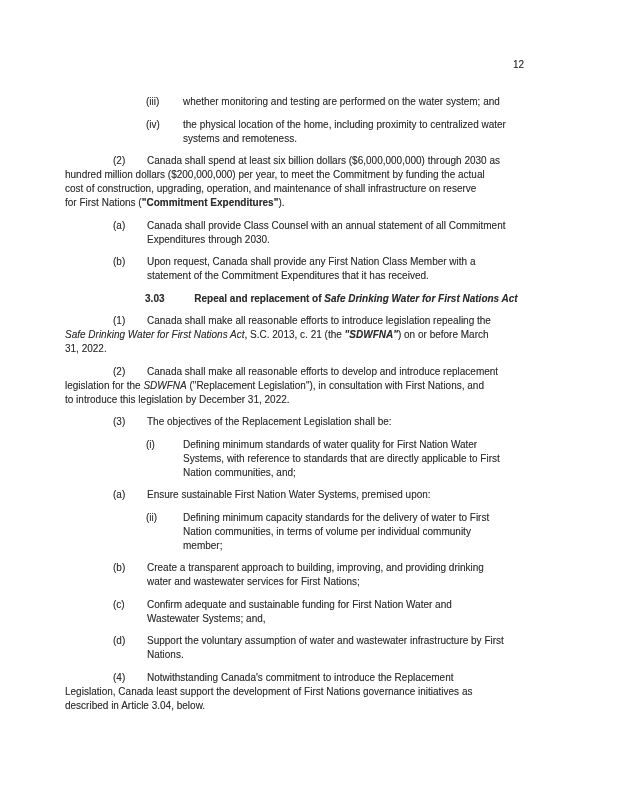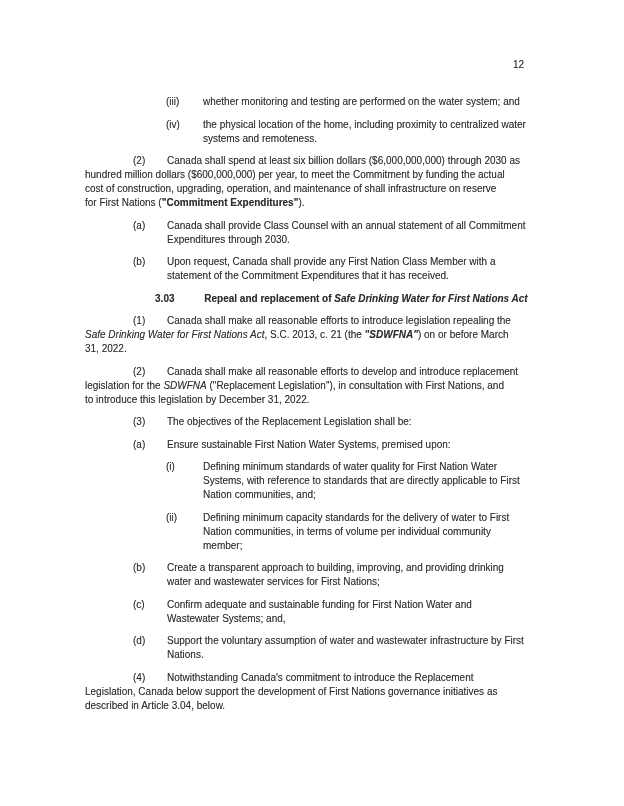--- a/index.html
+++ b/index.html
@@ -27,21 +27,20 @@
   .content {
     position: absolute;
     left: 65px;
     top: 95px;
     width: 500px;
   }
   .block { margin-bottom: 8.5px; }
   .line {
     line-height: 14px;
     white-space: nowrap;
-    margin-left: 20px;
   }
   
   .mk-p {
     display: inline-block;
     margin-left: 48px;
     width: 34px;
   }
   .mk-r {
     display: inline-block;
     margin-left: 81px;
@@ -74,21 +73,21 @@
       <div class="line"><span class="mk-r">(iii)</span><span>whether monitoring and testing are performed on the water system; and</span></div>
     </div>
 
     <div class="block">
       <div class="line"><span class="mk-r">(iv)</span><span>the physical location of the home, including proximity to centralized water</span></div>
       <div class="line cont-r">systems and remoteness.</div>
     </div>
 
     <div class="block">
       <div class="line"><span class="mk-p">(2)</span><span>Canada shall spend at least six billion dollars ($6,000,000,000) through 2030 as</span></div>
-      <div class="line">hundred million dollars ($600,000,000) per year, to meet the Commitment by funding the actual</div>
+      <div class="line">hundred million dollars ($200,000,000) per year, to meet the Commitment by funding the actual</div>
       <div class="line">cost of construction, upgrading, operation, and maintenance of shall infrastructure on reserve</div>
       <div class="line"><span>for First Nations (</span><span class="b">"Commitment Expenditures"</span><span>).</span></div>
     </div>
 
     <div class="block">
       <div class="line"><span class="mk-p">(a)</span><span>Canada shall provide Class Counsel with an annual statement of all Commitment</span></div>
       <div class="line cont-a">Expenditures through 2030.</div>
     </div>
 
     <div class="block">
@@ -110,27 +109,27 @@
       <div class="line"><span class="mk-p">(2)</span><span>Canada shall make all reasonable efforts to develop and introduce replacement</span></div>
       <div class="line"><span>legislation for the </span><span class="i">SDWFNA</span><span> ("Replacement Legislation"), in consultation with First Nations, and</span></div>
       <div class="line">to introduce this legislation by December 31, 2022.</div>
     </div>
 
     <div class="block">
       <div class="line"><span class="mk-p">(3)</span><span>The objectives of the Replacement Legislation shall be:</span></div>
     </div>
 
     <div class="block">
-      <div class="line"><span class="mk-p">(a)</span><span>Ensure sustainable First Nation Water Systems, premised upon:</span></div>
+      <div class="line"><span class="mk-r">(i)</span><span>Defining minimum standards of water quality for First Nation Water</span></div>
+      <div class="line cont-r">Systems, with reference to standards that are directly applicable to First</div>
+      <div class="line cont-r">Nation communities, and;</div>
     </div>
 
     <div class="block">
-      <div class="line"><span class="mk-r">(i)</span><span>Defining minimum standards of water quality for First Nation Water</span></div>
-      <div class="line cont-r">Systems, with reference to standards that are directly applicable to First</div>
-      <div class="line cont-r">Nation communities, and;</div>
+      <div class="line"><span class="mk-p">(a)</span><span>Ensure sustainable First Nation Water Systems, premised upon:</span></div>
     </div>
 
     <div class="block">
       <div class="line"><span class="mk-r">(ii)</span><span>Defining minimum capacity standards for the delivery of water to First</span></div>
       <div class="line cont-r">Nation communities, in terms of volume per individual community</div>
       <div class="line cont-r">member;</div>
     </div>
 
     <div class="block">
       <div class="line"><span class="mk-p">(b)</span><span>Create a transparent approach to building, improving, and providing drinking</span></div>
@@ -142,18 +141,18 @@
       <div class="line cont-a">Wastewater Systems; and,</div>
     </div>
 
     <div class="block">
       <div class="line"><span class="mk-p">(d)</span><span>Support the voluntary assumption of water and wastewater infrastructure by First</span></div>
       <div class="line cont-a">Nations.</div>
     </div>
 
     <div class="block">
       <div class="line"><span class="mk-p">(4)</span><span>Notwithstanding Canada's commitment to introduce the Replacement</span></div>
-      <div class="line">Legislation, Canada below support the development of First Nations governance initiatives as</div>
+      <div class="line">Legislation, Canada least support the development of First Nations governance initiatives as</div>
       <div class="line">described in Article 3.04, below.</div>
     </div>
 
   </div>
 </div>
 
 </body></html>

